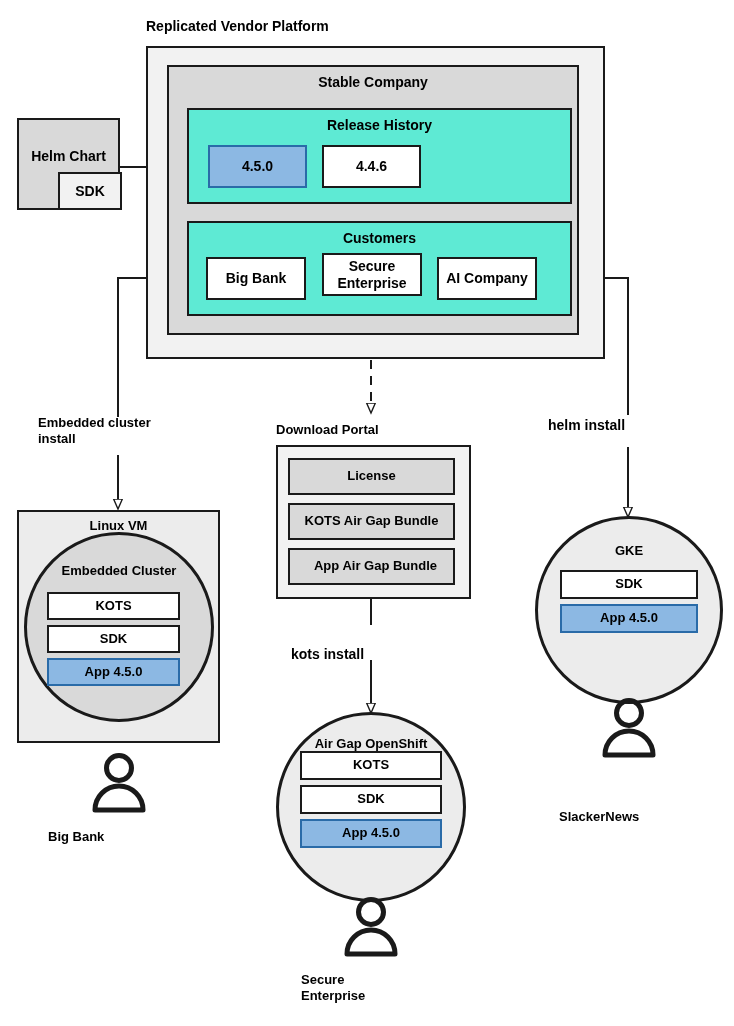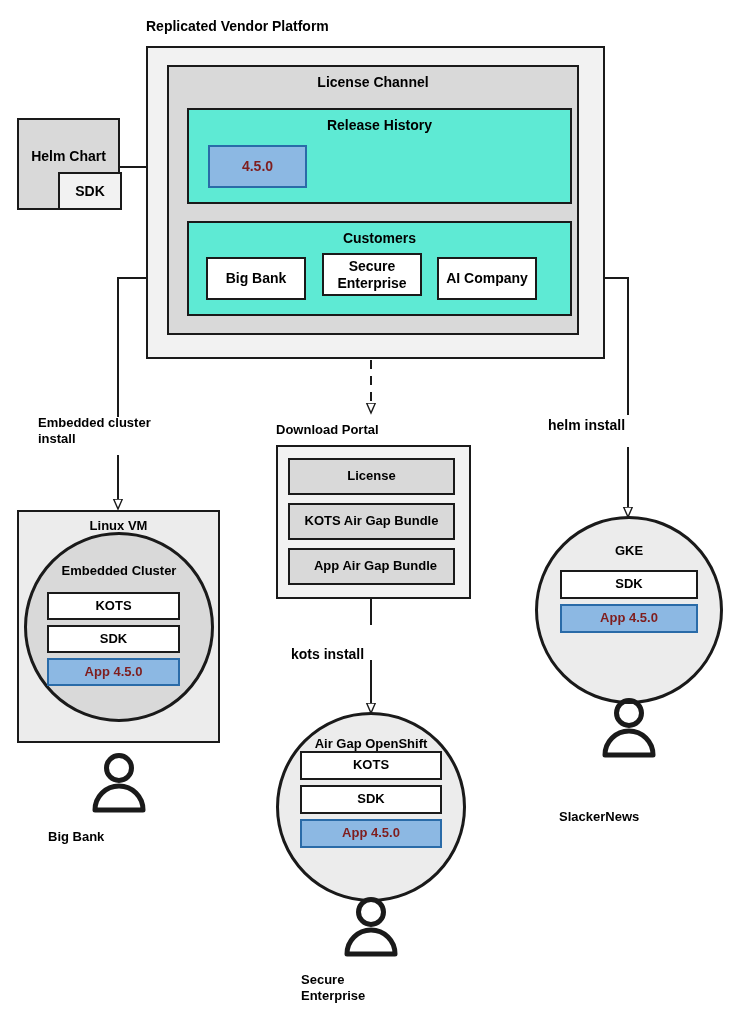--- a/index.html
+++ b/index.html
@@ -59,21 +59,21 @@
     align-items: flex-start;
     padding-top: 7px;
   }
   .fill-f2 { background: #f2f2f2; }
   .fill-d9 { background: #d9d9d9; }
   .fill-b3 { background: #5eead4; }
   .fill-white { background: #ffffff; }
   .fill-blue {
     background: #8cb8e3;
     border: 2px solid #2a6ba8;
-    color: #7f1d1d;
+    color: #000000;
   }
   .person {
     position: absolute;
   }
 </style>
 </head>
 <body>
 
 <div id="canvas">
 
@@ -103,28 +103,31 @@
   <div class="node box fill-d9" style="left:17px; top:118px; width:103px; height:92px; font-size:14px;">
     <span style="margin-top:-16px;text-align:right;">Helm Chart</span>
   </div>
   <div class="node box fill-f2" style="left:58px; top:172px; width:64px; height:38px; font-size:14px;">
     <span>SDK</span>
   </div>
 
   <div class="box fill-f2" style="position:absolute; left:146px; top:46px; width:455px; height:309px;"></div>
 
   <div class="node box fill-d9 title-top" style="left:167px; top:65px; width:412px; height:270px; font-size:14px;">
-    <span>License Channel</span>
+    <span>Stable Company</span>
   </div>
 
   <div class="node box fill-b3 title-top" style="left:187px; top:108px; width:385px; height:96px; font-size:14px;">
     <span>Release History</span>
   </div>
   <div class="node fill-blue" style="left:208px; top:145px; width:99px; height:43px; font-size:14px;">
     <span>4.5.0</span>
+  </div>
+  <div class="node box fill-white" style="left:322px; top:145px; width:99px; height:43px; font-size:14px;">
+    <span>4.4.6</span>
   </div>
 
   <div class="node box fill-b3 title-top" style="left:187px; top:221px; width:385px; height:95px; font-size:14px;">
     <span>Customers</span>
   </div>
   <div class="node box fill-white" style="left:206px; top:257px; width:100px; height:43px; font-size:14px;">
     <span>Big Bank</span>
   </div>
   <div class="node box fill-white" style="left:322px; top:253px; width:100px; height:43px; font-size:14px; white-space:pre-line;">
     <span style="white-space:pre-line;">Secure

